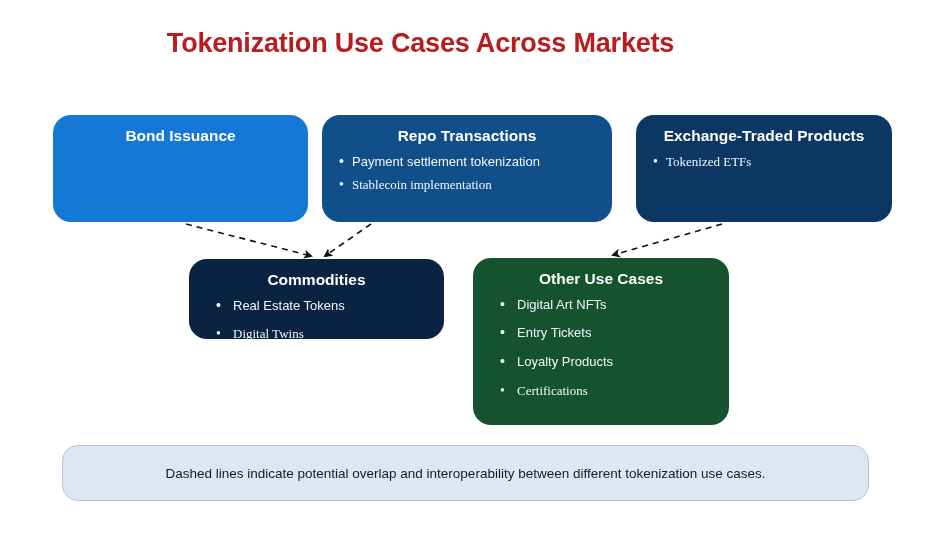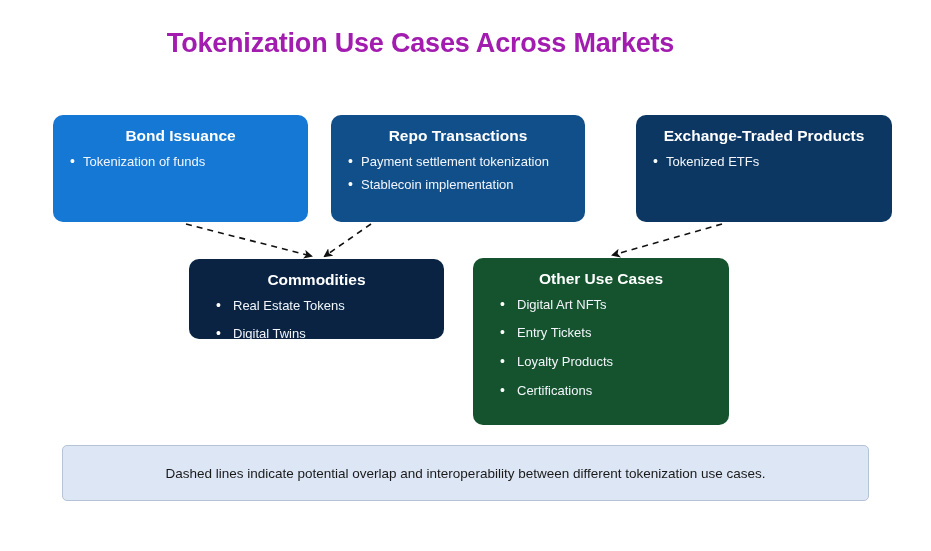--- a/index.html
+++ b/index.html
@@ -7,27 +7,27 @@
     width:931px; height:551px;
     background:#ffffff;
     font-family:"Liberation Sans", sans-serif;
     overflow:hidden;
   }
   #stage { position:relative; width:931px; height:551px; }
 
   #page-title {
     position:absolute; left:0; top:28px; width:841px;
     text-align:center;
-    font-size:27px; font-weight:bold; color:#a21caf;
+    font-size:27px; font-weight:bold; color:#b91c1c;
     letter-spacing:-0.2px;
   }
 
   .node {
     position:absolute;
-    border-radius:10px;
+    border-radius:18px;
     color:#ffffff;
     padding:12px 14px 14px 14px;
     overflow:hidden;
   }
   .node-title {
     text-align:center;
     font-size:15.5px;
     font-weight:bold;
     color:#ffffff;
     margin-bottom:9px;
@@ -35,49 +35,49 @@
   }
   .node ul { list-style:none; }
   .node li {
     position:relative;
     font-size:13px;
     line-height:1.28;
     color:#f2f6fb;
     padding-left:16px;
     margin-bottom:7px;
   }
-  .node li:last-child { margin-bottom:0; }
+  .node li:last-child { margin-bottom:0;font-family:Liberation Serif, serif; }
   .node li::before {
     content:"\2022";
     position:absolute; left:3px; top:-1px;
     font-size:14px; color:#ffffff;
   }
   .node.wide-bullets li { padding-left:30px; margin-bottom:12px; }
   .node.wide-bullets li::before { left:13px; }
 
   
   #node-bond  { left:53px;  top:115px; width:255px; height:107px; }
-  #node-repo  { left:331px; top:115px; width:254px; height:107px; }
+  #node-repo  { left:322px; top:115px; width:290px; height:107px; }
   #node-etp   { left:636px; top:115px; width:256px; height:107px; }
   #node-comm  { left:189px; top:259px; width:255px; height:80px; }
   #node-other { left:473px; top:258px; width:256px; height:167px; }
 
   #connectors {
     position:absolute; left:0; top:0;
     width:931px; height:551px;
     pointer-events:none;
   }
 
   #footnote {
     position:absolute;
     left:62px; top:445px;
     width:807px; height:56px;
     background:#dce6f5;
     border:1px solid #b6c3d6;
-    border-radius:5px;
+    border-radius:16px;
     display:flex; align-items:center; justify-content:center;
   }
   #footnote-text {
     font-size:13.5px;
     color:#1a1a1a;
     text-align:center;
   }
 </style>
 </head>
 <body>
@@ -95,21 +95,20 @@
     <g fill="none" stroke="#111111" stroke-width="1.6" stroke-dasharray="6,5" marker-end="url(#ah)">
       <line x1="186" y1="224" x2="311" y2="256"></line>
       <line x1="371" y1="224" x2="325" y2="256"></line>
       <line x1="722" y1="224" x2="613" y2="255"></line>
     </g>
   </svg>
 
   <div class="node" id="node-bond" style="background:#1478d4;">
     <div class="node-title">Bond Issuance</div>
     <ul>
-      <li>Tokenization of funds</li>
     </ul>
   </div>
 
   <div class="node" id="node-repo" style="background:#114f8a;">
     <div class="node-title">Repo Transactions</div>
     <ul>
       <li>Payment settlement tokenization</li>
       <li>Stablecoin implementation</li>
     </ul>
   </div>

